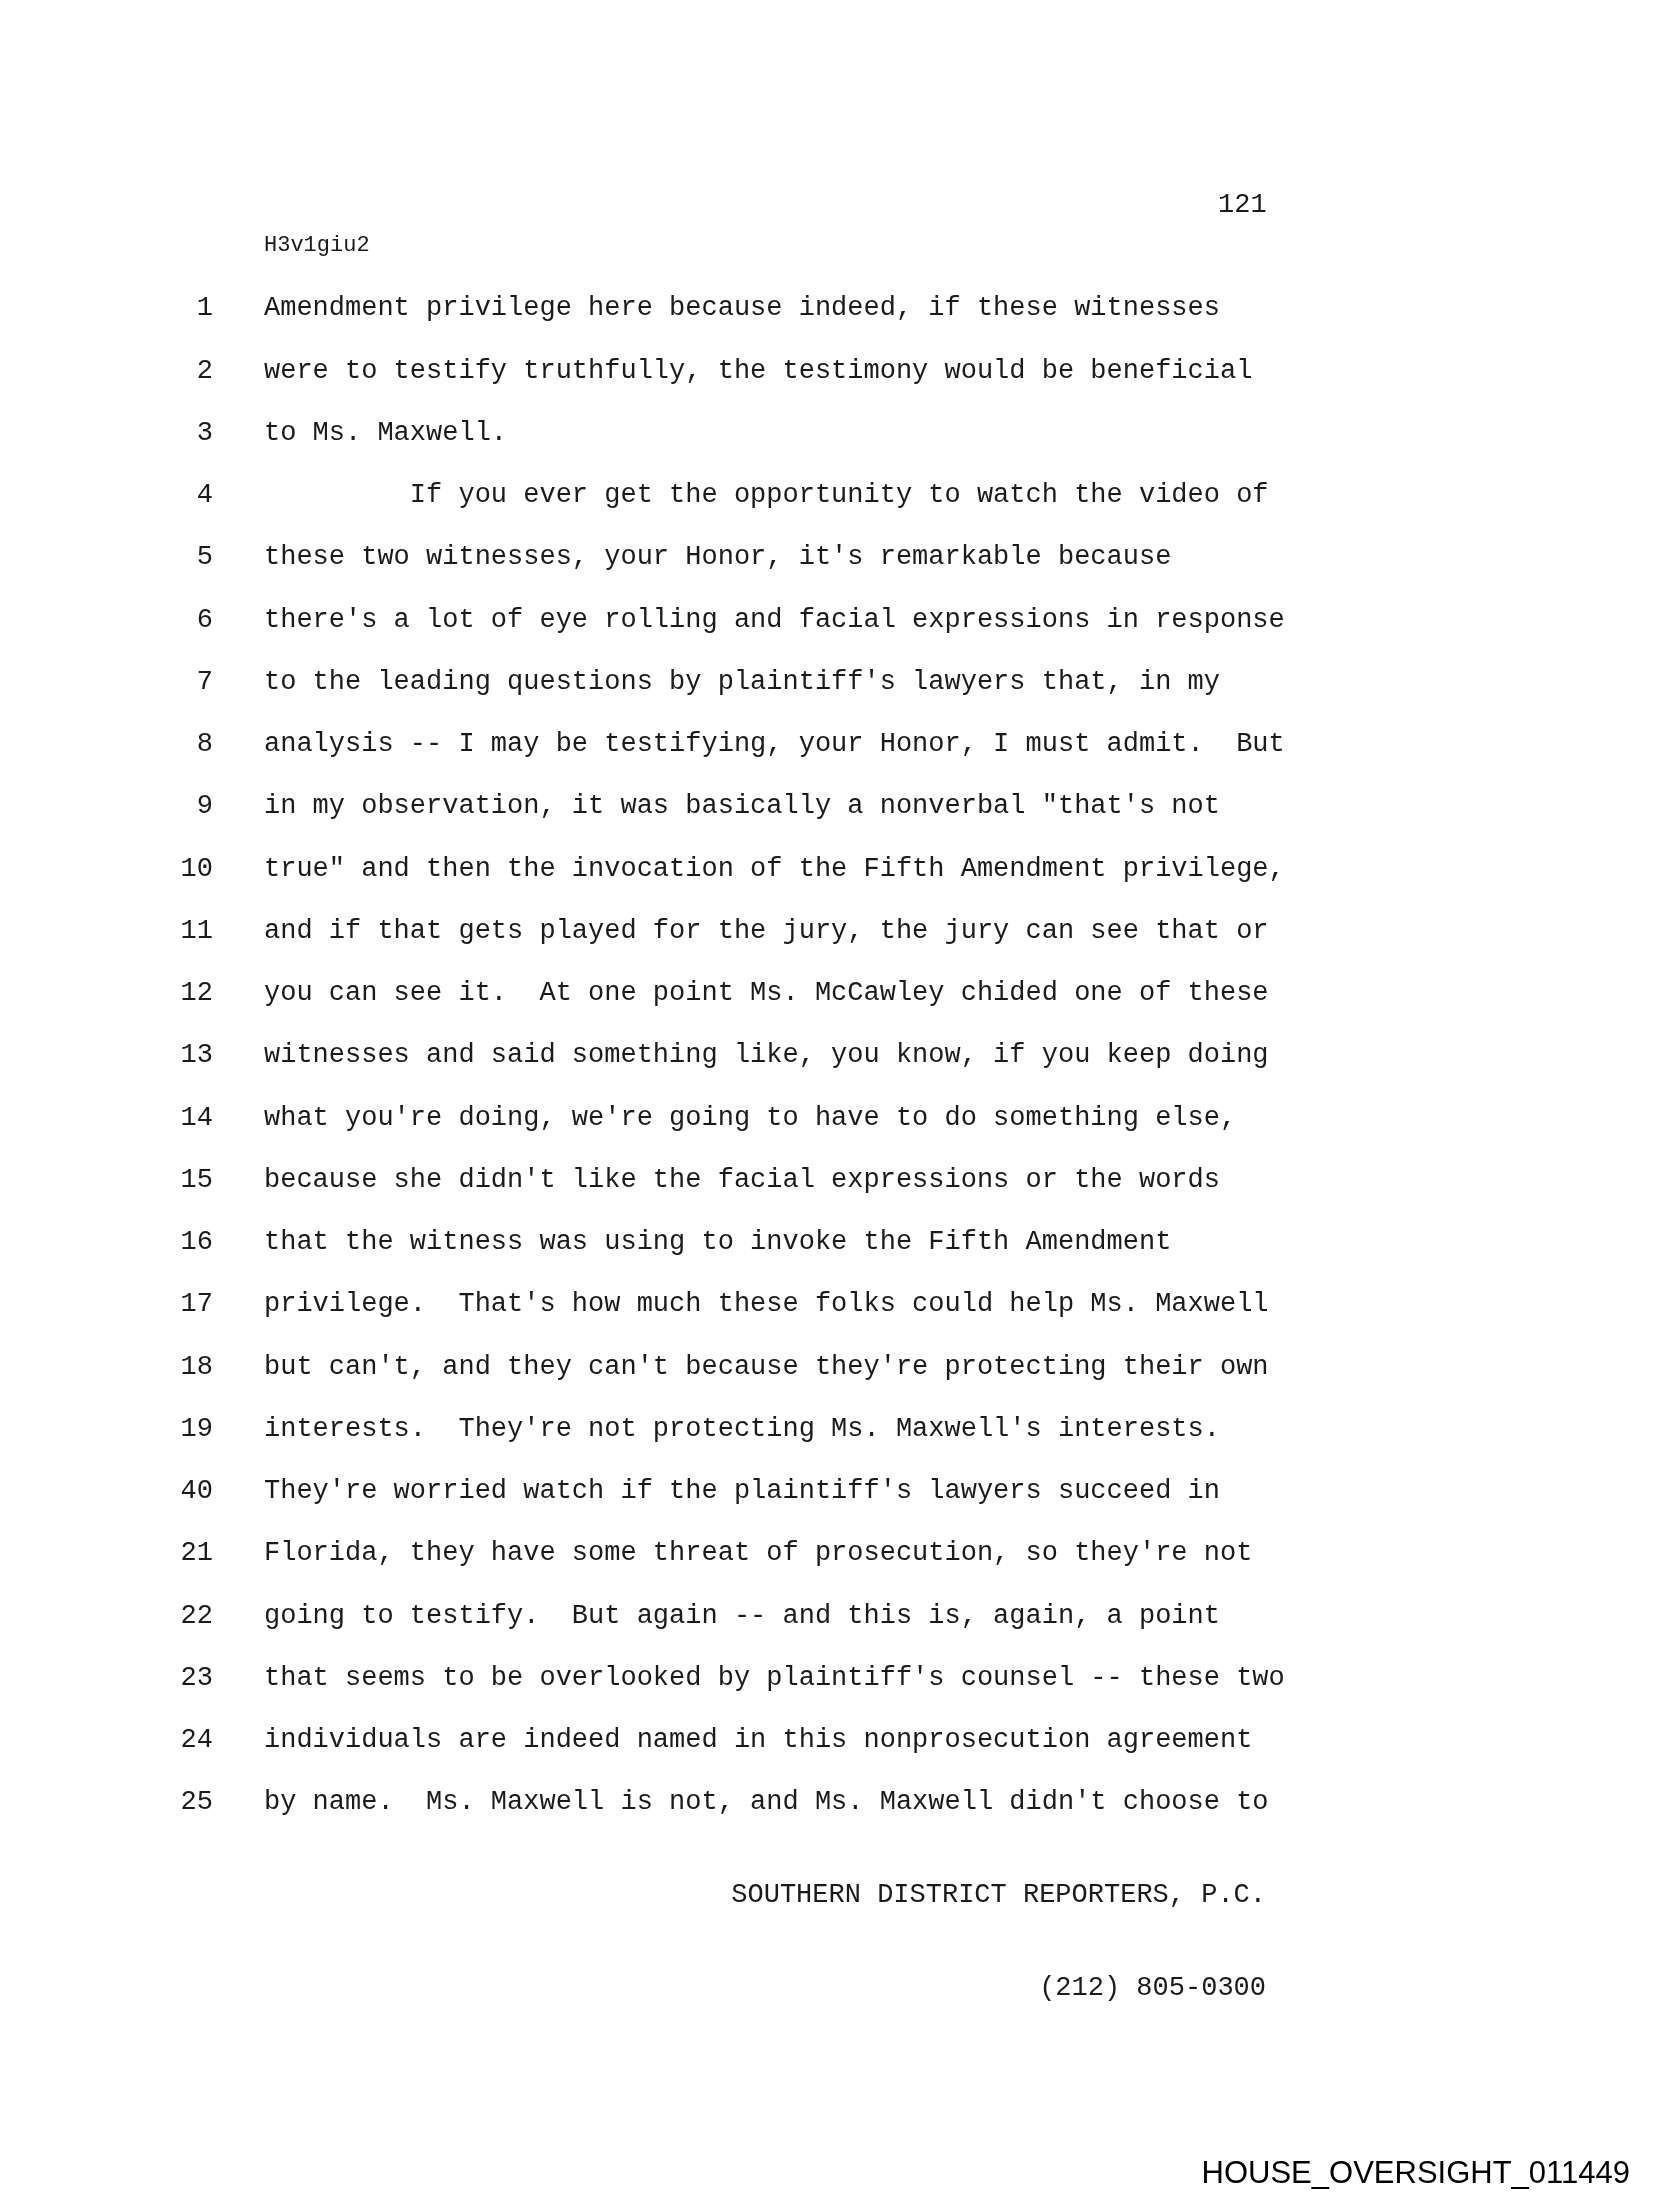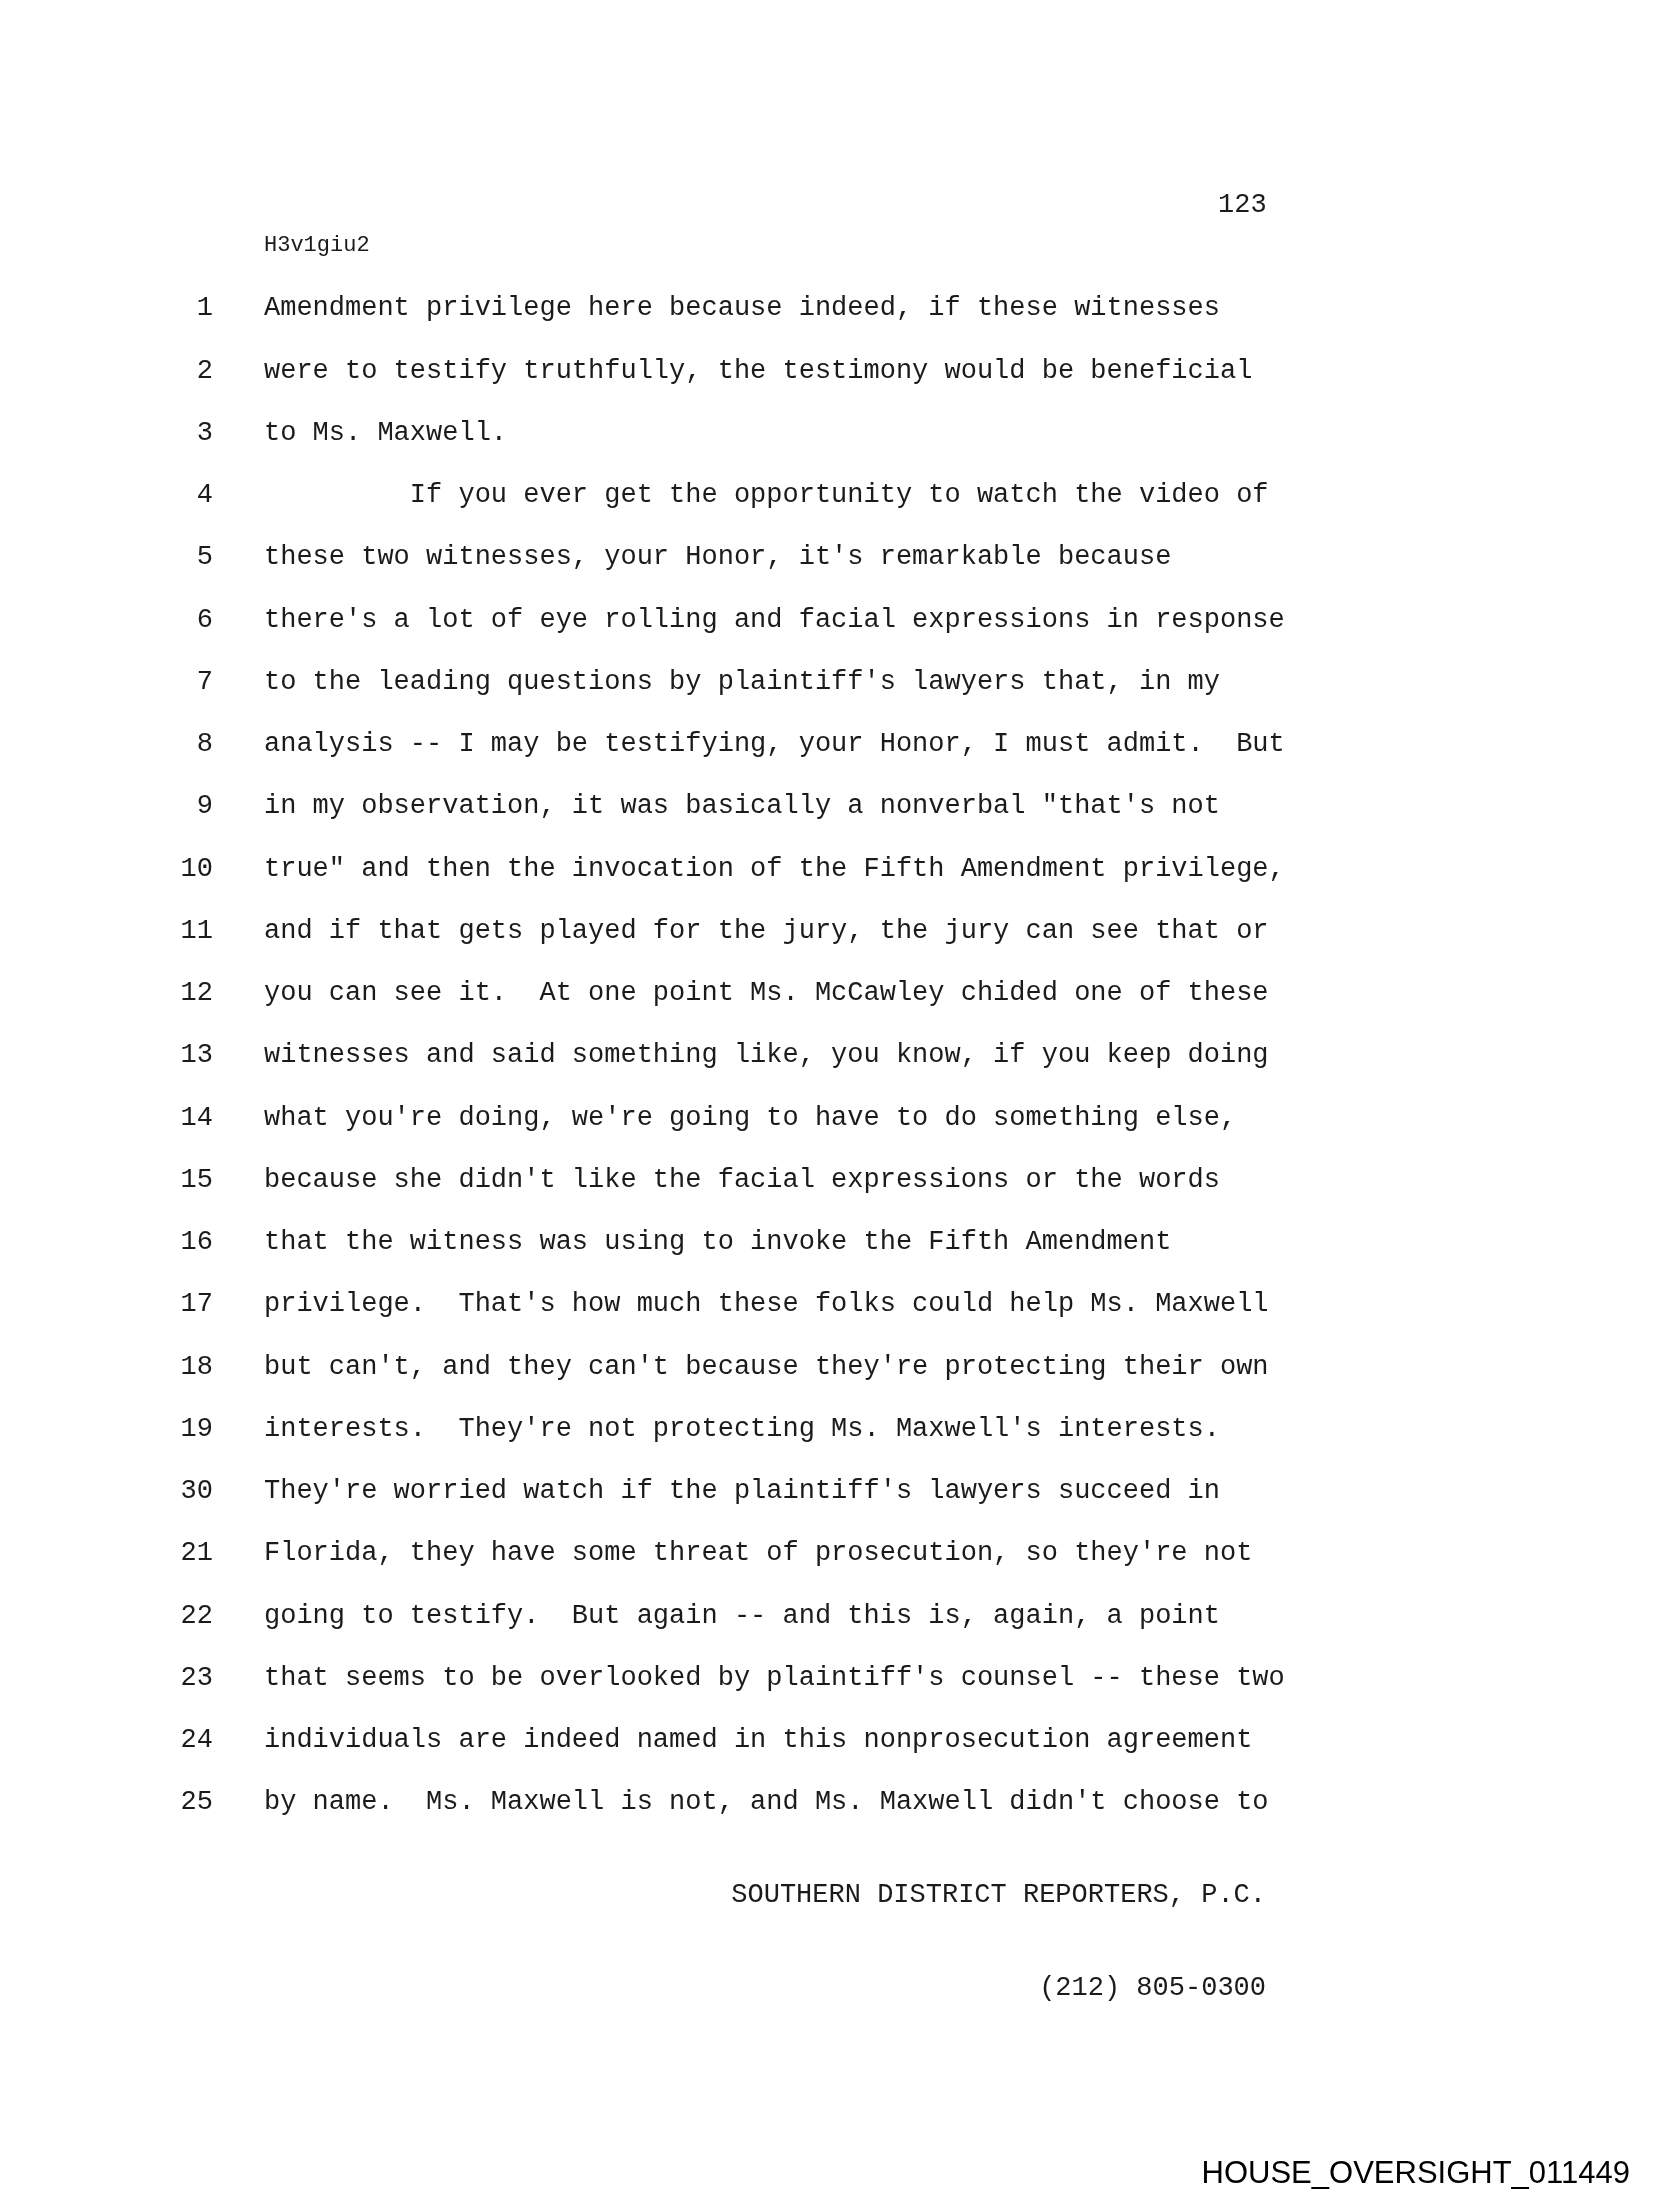--- a/index.html
+++ b/index.html
@@ -76,21 +76,21 @@
     font-size: 31px;
     line-height: 34px;
     color: #000000;
     white-space: pre;
   }
 </style>
 </head>
 <body>
 
 <div class="page">
-  <div class="page-number">123</div>
+  <div class="page-number">121</div>
   <div class="header-id">H3v1giu2</div>
 
   <div id="lines">
       <div class="line-row" style="top: 293px;"><span class="line-num">1</span><span class="line-text">Amendment privilege here because indeed, if these witnesses</span></div>
       <div class="line-row" style="top: 356px;"><span class="line-num">2</span><span class="line-text">were to testify truthfully, the testimony would be beneficial</span></div>
       <div class="line-row" style="top: 418px;"><span class="line-num">3</span><span class="line-text">to Ms. Maxwell.</span></div>
       <div class="line-row" style="top: 480px;"><span class="line-num">4</span><span class="line-text">         If you ever get the opportunity to watch the video of</span></div>
       <div class="line-row" style="top: 542px;"><span class="line-num">5</span><span class="line-text">these two witnesses, your Honor, it's remarkable because</span></div>
       <div class="line-row" style="top: 605px;"><span class="line-num">6</span><span class="line-text">there's a lot of eye rolling and facial expressions in response</span></div>
       <div class="line-row" style="top: 667px;"><span class="line-num">7</span><span class="line-text">to the leading questions by plaintiff's lawyers that, in my</span></div>
@@ -99,21 +99,21 @@
       <div class="line-row" style="top: 854px;"><span class="line-num">10</span><span class="line-text">true" and then the invocation of the Fifth Amendment privilege,</span></div>
       <div class="line-row" style="top: 916px;"><span class="line-num">11</span><span class="line-text">and if that gets played for the jury, the jury can see that or</span></div>
       <div class="line-row" style="top: 978px;"><span class="line-num">12</span><span class="line-text">you can see it.  At one point Ms. McCawley chided one of these</span></div>
       <div class="line-row" style="top: 1040px;"><span class="line-num">13</span><span class="line-text">witnesses and said something like, you know, if you keep doing</span></div>
       <div class="line-row" style="top: 1103px;"><span class="line-num">14</span><span class="line-text">what you're doing, we're going to have to do something else,</span></div>
       <div class="line-row" style="top: 1165px;"><span class="line-num">15</span><span class="line-text">because she didn't like the facial expressions or the words</span></div>
       <div class="line-row" style="top: 1227px;"><span class="line-num">16</span><span class="line-text">that the witness was using to invoke the Fifth Amendment</span></div>
       <div class="line-row" style="top: 1289px;"><span class="line-num">17</span><span class="line-text">privilege.  That's how much these folks could help Ms. Maxwell</span></div>
       <div class="line-row" style="top: 1352px;"><span class="line-num">18</span><span class="line-text">but can't, and they can't because they're protecting their own</span></div>
       <div class="line-row" style="top: 1414px;"><span class="line-num">19</span><span class="line-text">interests.  They're not protecting Ms. Maxwell's interests.</span></div>
-      <div class="line-row" style="top: 1476px;"><span class="line-num">30</span><span class="line-text">They're worried watch if the plaintiff's lawyers succeed in</span></div>
+      <div class="line-row" style="top: 1476px;"><span class="line-num">40</span><span class="line-text">They're worried watch if the plaintiff's lawyers succeed in</span></div>
       <div class="line-row" style="top: 1538px;"><span class="line-num">21</span><span class="line-text">Florida, they have some threat of prosecution, so they're not</span></div>
       <div class="line-row" style="top: 1601px;"><span class="line-num">22</span><span class="line-text">going to testify.  But again -- and this is, again, a point</span></div>
       <div class="line-row" style="top: 1663px;"><span class="line-num">23</span><span class="line-text">that seems to be overlooked by plaintiff's counsel -- these two</span></div>
       <div class="line-row" style="top: 1725px;"><span class="line-num">24</span><span class="line-text">individuals are indeed named in this nonprosecution agreement</span></div>
       <div class="line-row" style="top: 1787px;"><span class="line-num">25</span><span class="line-text">by name.  Ms. Maxwell is not, and Ms. Maxwell didn't choose to</span></div>
     </div>
 
   <div class="footer">
     <div>SOUTHERN DISTRICT REPORTERS, P.C.</div>
     <div>(212) 805-0300</div>

